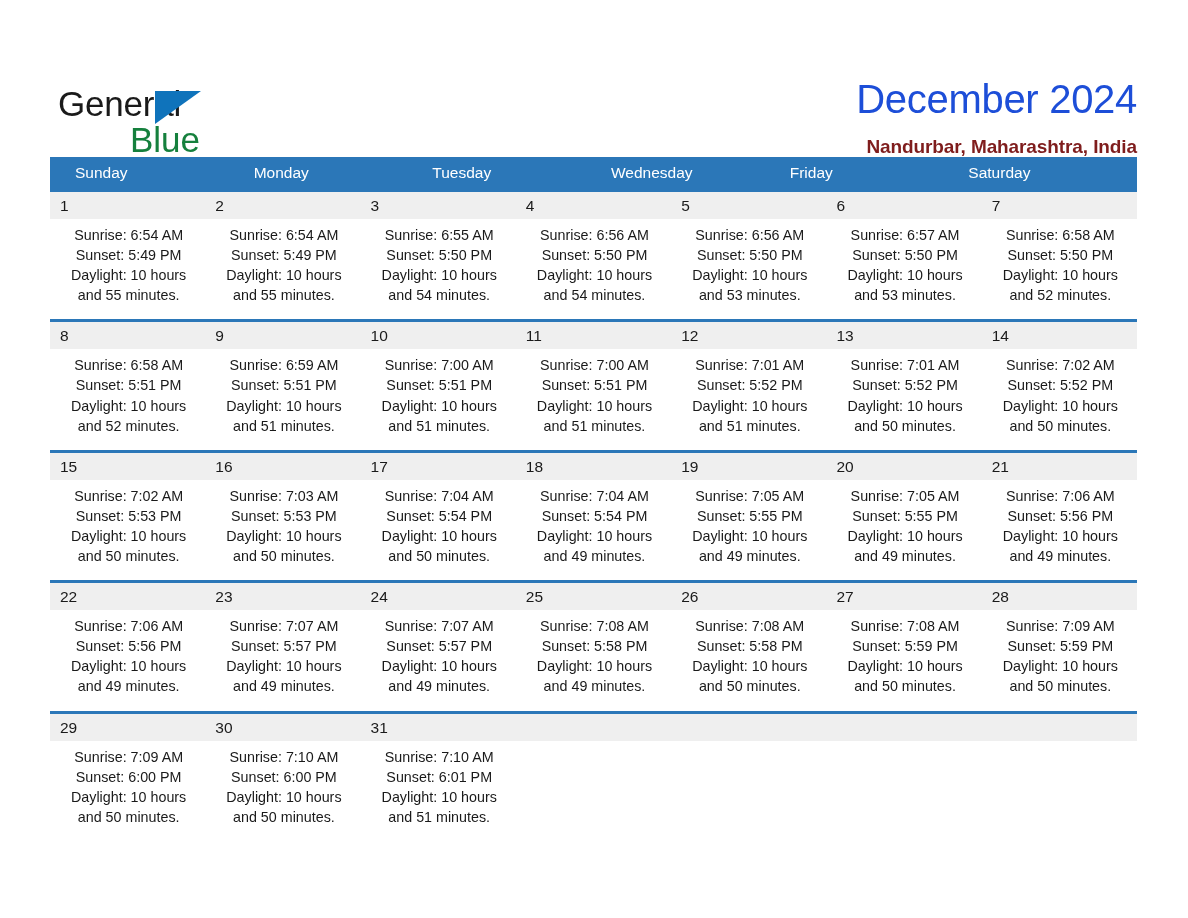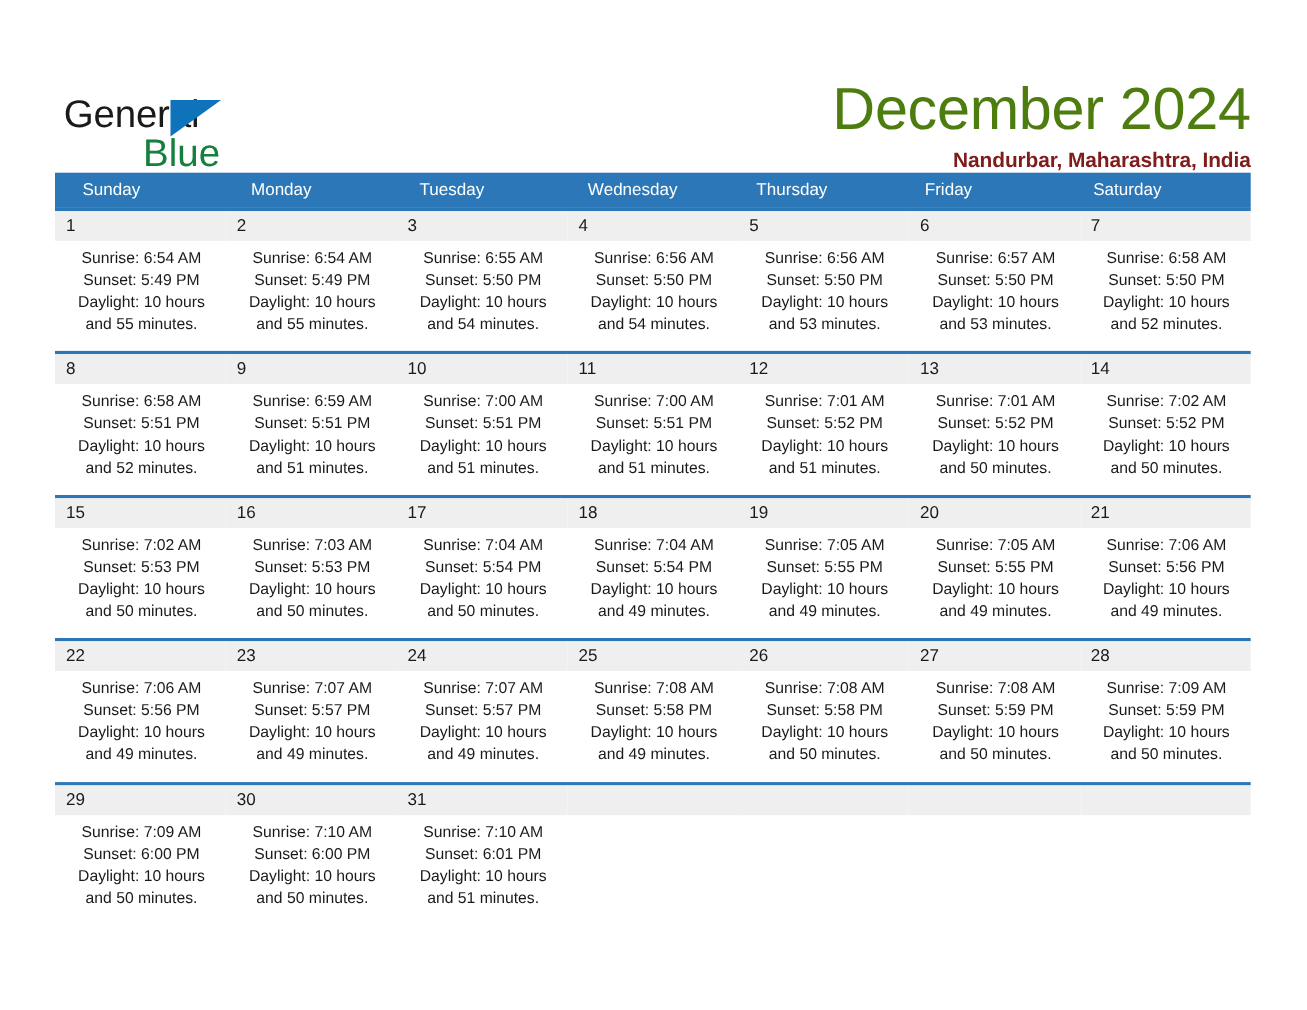--- a/index.html
+++ b/index.html
@@ -29,21 +29,21 @@
     border-left: 46px solid #0f73bb;
     border-bottom: 33px solid transparent;
   }
   .logo-blue {
     position: absolute; left: 72px; top: 36px;
     font-size: 35px; color: #15803d; line-height: 42px; font-weight: 400;
   }
 
   .title-block { position: absolute; right: 0; top: 0; text-align: right; }
   .cal-title {
-    font-size: 54px; color: #4d7c0f; font-weight: 400;
+    font-size: 40px; color: #1d4ed8; font-weight: 400;
     line-height: 52px; letter-spacing: -0.3px;
   }
   .cal-subtitle {
     font-size: 19px; color: #7f1d1d; font-weight: 700;
     line-height: 36px; margin-top: 4px; letter-spacing: -0.1px;
   }
 
   
   .calendar {
     position: absolute; left: 50px; top: 157px;
@@ -97,21 +97,20 @@
 
   </div>
 
   <div class="calendar">
 
     <div class="weekdays">
       <div class="weekday">Sunday</div>
       <div class="weekday">Monday</div>
       <div class="weekday">Tuesday</div>
       <div class="weekday">Wednesday</div>
-      <div class="weekday">Thursday</div>
       <div class="weekday">Friday</div>
       <div class="weekday">Saturday</div>
     </div>
 
     <div class="week">
       <div class="week-rule"></div>
       <div class="week-grid">
         <div class="day">
           <div class="day-num-band">
               <div class="day-num">1</div>

